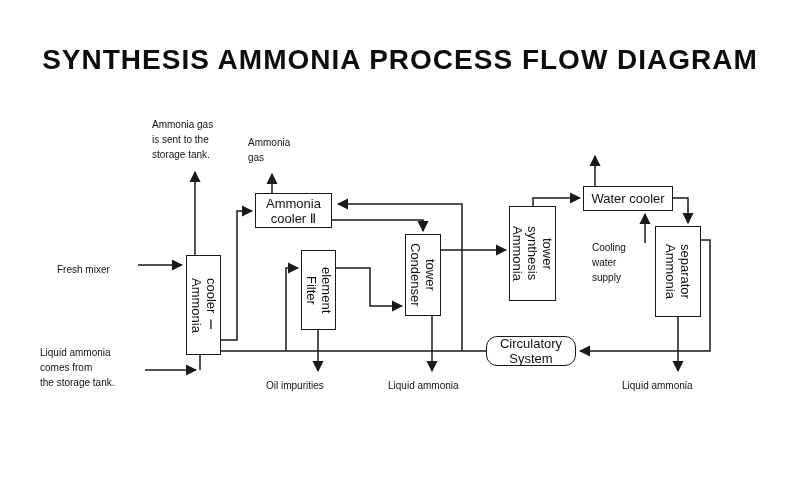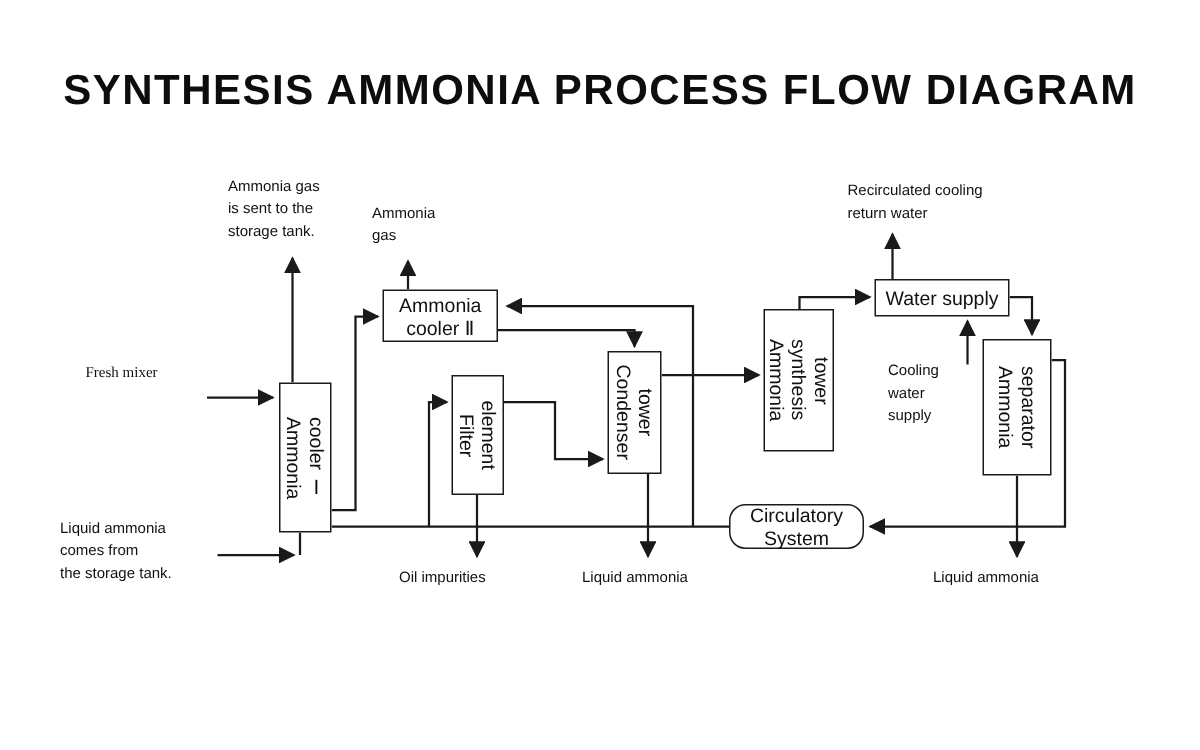--- a/index.html
+++ b/index.html
@@ -72,52 +72,50 @@
 tower</span>
   </div>
 
   <div class="box v" style="left:509px; top:206px; width:47px; height:95px;">
     <span>Ammonia
 synthesis
 tower</span>
   </div>
 
   <div class="box" style="left:583px; top:186px; width:90px; height:25px;">
-    <span>Water supply</span>
+    <span>Water cooler</span>
   </div>
 
   <div class="box v" style="left:655px; top:226px; width:46px; height:91px;">
     <span>Ammonia
 separator</span>
   </div>
 
   <div class="box" style="left:486px; top:336px; width:90px; height:30px;border-radius:11px;">
     <span>Circulatory
 System</span>
   </div>
 
   <div class="lbl" style="left:152px; top:117px;">Ammonia gas
 is sent to the
 storage tank.</div>
 
   <div class="lbl" style="left:248px; top:135px;">Ammonia
 gas</div>
 
-  <div class="lbl" style="left:57px; top:241px;font-family:Liberation Serif, serif;">Fresh mixer</div>
+  <div class="lbl" style="left:57px; top:262px;">Fresh mixer</div>
 
   <div class="lbl" style="left:40px; top:345px;">Liquid ammonia
 comes from
 the storage tank.</div>
 
   <div class="lbl" style="left:266px; top:378px;">Oil impurities</div>
 
   <div class="lbl" style="left:388px; top:378px;">Liquid ammonia</div>
 
-  <div class="lbl" style="left:565px; top:120px;">Recirculated cooling
-return water</div>
 
   <div class="lbl" style="left:592px; top:240px;">Cooling
 water
 supply</div>
 
   <div class="lbl" style="left:622px; top:378px;">Liquid ammonia</div>
 
 </div>
 
 </body></html>

